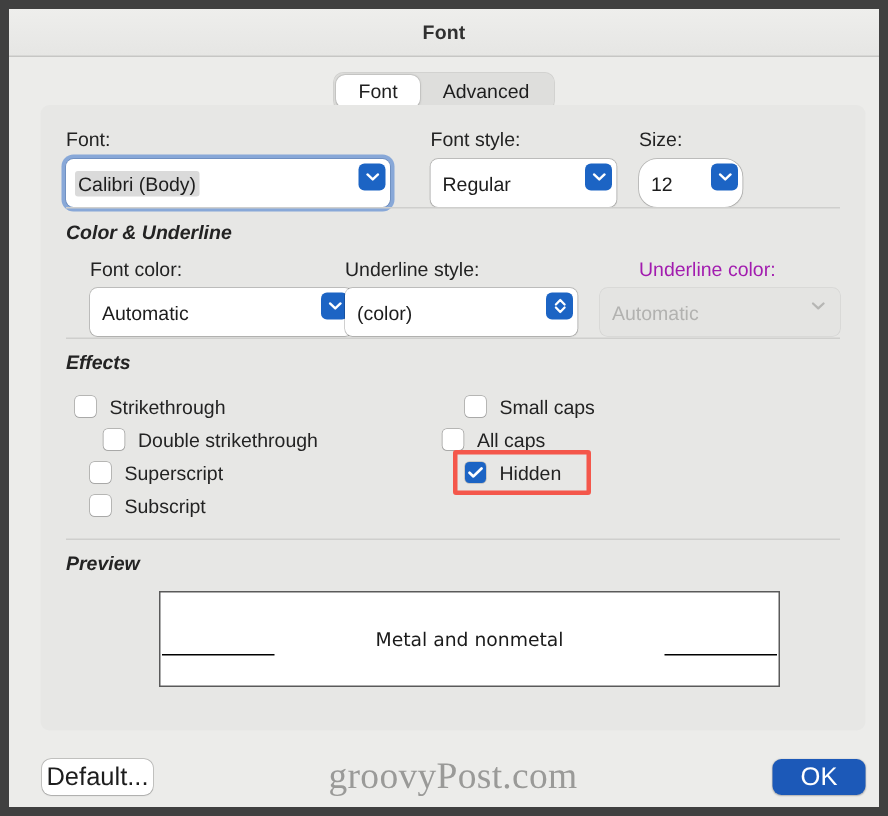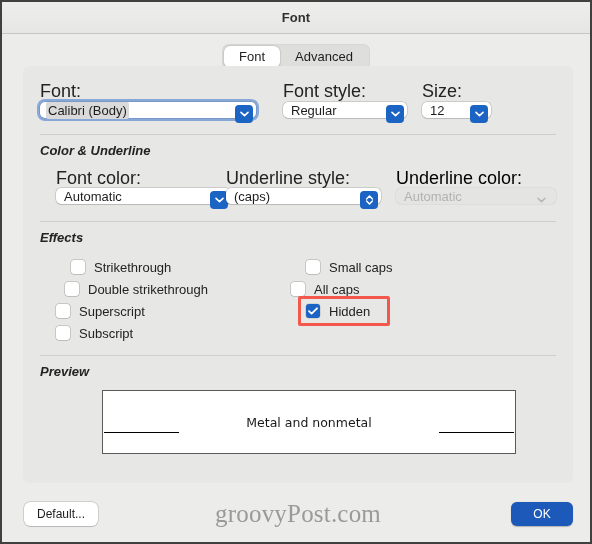--- a/index.html
+++ b/index.html
@@ -14,21 +14,21 @@
     -webkit-font-smoothing: antialiased;
     overflow: hidden;
   }
 
   .window {
     position: relative;
     width: 592px;
     height: 544px;
     box-sizing: border-box;
     background: #ececea;
-    border: 2px solid #404040;
+    border: 6px solid #404040;
   }
 
   
   .titlebar {
     position: relative;
     height: 31px;
     background: linear-gradient(#eeeeec, #e6e6e4);
     border-bottom: 1px solid #c6c6c4;
     display: flex;
     align-items: center;
@@ -90,32 +90,33 @@
 
   .section-title {
     position: absolute;
     font-size: 13px;
     font-weight: bold;
     color: #232323;
     font-style: italic;
   }
   .field-label {
     position: absolute;
-    font-size: 18px;
+    font-size: 13px;
     color: #232323;
   }
   .field-label.disabled {
-    color: #000000;
+    color: #a21caf;
+    margin-left: 26px;
   }
 
   
   .control {
     position: absolute;
     box-sizing: border-box;
-    height: 16px;
+    height: 32px;
     background: #ffffff;
     border-radius: 5px;
     box-shadow: 0 0 0 0.5px rgba(0,0,0,0.22), 0 0.5px 1px rgba(0,0,0,0.10);
     display: flex;
     align-items: center;
   }
   .control .val {
     font-size: 13px;
     color: #1d1d1d;
     padding-left: 8px;
@@ -234,21 +235,21 @@
   .btn {
     position: absolute;
     box-sizing: border-box;
     height: 24px;
     border-radius: 6px;
     background: #ffffff;
     box-shadow: 0 0 0 0.5px rgba(0,0,0,0.22), 0 0.5px 1px rgba(0,0,0,0.12);
     display: flex;
     align-items: center;
     justify-content: center;
-    font-size: 12px;
+    font-size: 17px;
     color: #1d1d1d;
     cursor: default;
   }
   .btn.primary {
     background: #1c59b8;
     color: #ffffff;
     box-shadow: 0 0.5px 1px rgba(0,0,0,0.25);
   }
   .watermark {
     position: absolute;
@@ -294,21 +295,21 @@
     <div class="control" style="left:260px; top:36px; width:124px;">
       <span class="val">Regular</span>
       <span class="chev">
         <svg width="9" height="6" viewBox="0 0 9 6">
             <path d="M1 1.3 L4.5 4.6 L8 1.3" fill="none" stroke="#ffffff" stroke-width="1.6" stroke-linecap="round" stroke-linejoin="round"></path>
           </svg>
       </span>
     </div>
 
     <div class="field-label" style="left:399px; top:15px;">Size:</div>
-    <div class="control" style="left:399px; top:36px; width:69px;">
+    <div class="control" style="left:399px; top:36px; width:69px;border-radius:12px;">
       <span class="val">12</span>
       <span class="chev">
         <svg width="9" height="6" viewBox="0 0 9 6">
             <path d="M1 1.3 L4.5 4.6 L8 1.3" fill="none" stroke="#ffffff" stroke-width="1.6" stroke-linecap="round" stroke-linejoin="round"></path>
           </svg>
       </span>
     </div>
 
     <div class="sep" style="top:68px;"></div>
 
@@ -319,21 +320,21 @@
       <span class="val">Automatic</span>
       <span class="chev">
         <svg width="9" height="6" viewBox="0 0 9 6">
             <path d="M1 1.3 L4.5 4.6 L8 1.3" fill="none" stroke="#ffffff" stroke-width="1.6" stroke-linecap="round" stroke-linejoin="round"></path>
           </svg>
       </span>
     </div>
 
     <div class="field-label" style="left:203px; top:102px;">Underline style:</div>
     <div class="control" style="left:203px; top:122px; width:155px;">
-      <span class="val">(caps)</span>
+      <span class="val">(color)</span>
       <span class="chev">
         <svg width="9" height="12" viewBox="0 0 9 12">
             <path d="M1.6 5 L4.5 2 L7.4 5" fill="none" stroke="#ffffff" stroke-width="1.5" stroke-linecap="round" stroke-linejoin="round"></path>
             <path d="M1.6 7 L4.5 10 L7.4 7" fill="none" stroke="#ffffff" stroke-width="1.5" stroke-linecap="round" stroke-linejoin="round"></path>
           </svg>
       </span>
     </div>
 
     <div class="field-label disabled" style="left:373px; top:102px;">Underline color:</div>
     <div class="control disabled" style="left:373px; top:122px; width:160px;">
@@ -342,21 +343,21 @@
         <svg width="9" height="6" viewBox="0 0 9 6">
             <path d="M1 1.3 L4.5 4.6 L8 1.3" fill="none" stroke="#b6b6b4" stroke-width="1.5" stroke-linecap="round" stroke-linejoin="round"></path>
           </svg>
       </span>
     </div>
 
     <div class="sep" style="top:155px;"></div>
 
     <div class="section-title" style="left:17px; top:164px;">Effects</div>
 
-    <div class="cb-row" style="left:48px; top:192px;">
+    <div class="cb-row" style="left:23px; top:192px;">
       <span class="cb"></span>
       <span class="cb-label">Strikethrough</span>
     </div>
     <div class="cb-row" style="left:42px; top:214px;">
       <span class="cb"></span>
       <span class="cb-label">Double strikethrough</span>
     </div>
     <div class="cb-row" style="left:33px; top:236px;">
       <span class="cb"></span>
       <span class="cb-label">Superscript</span>

